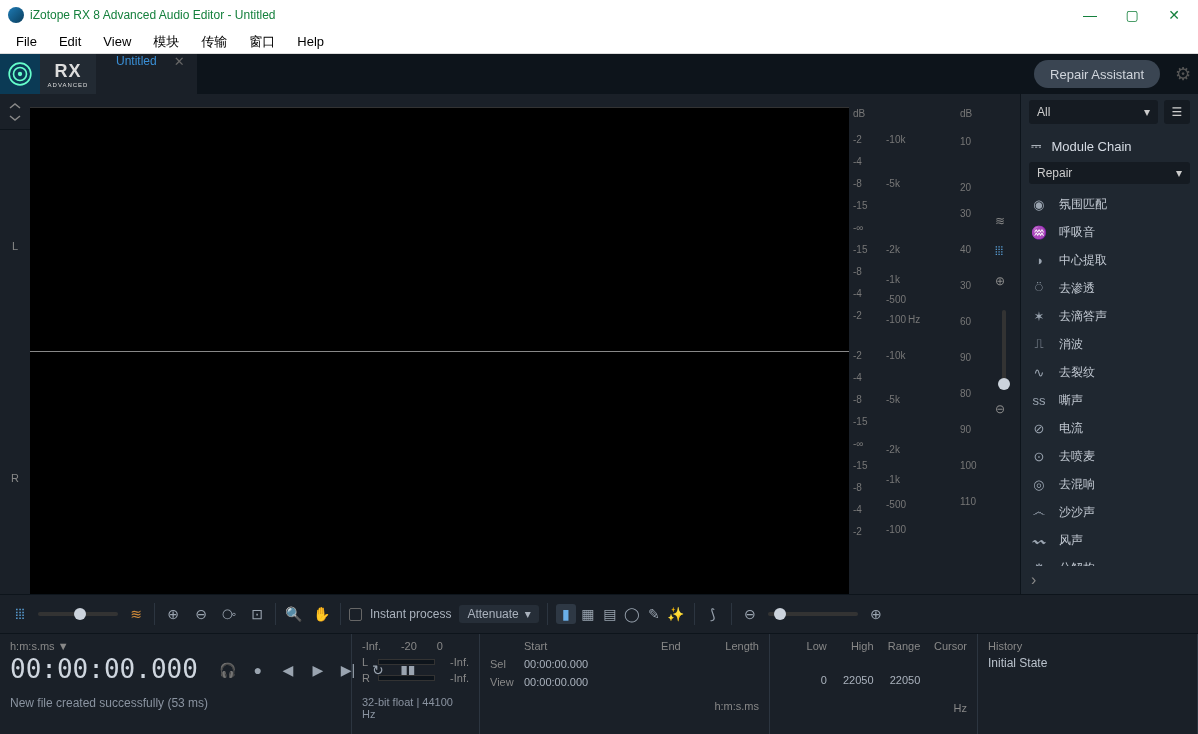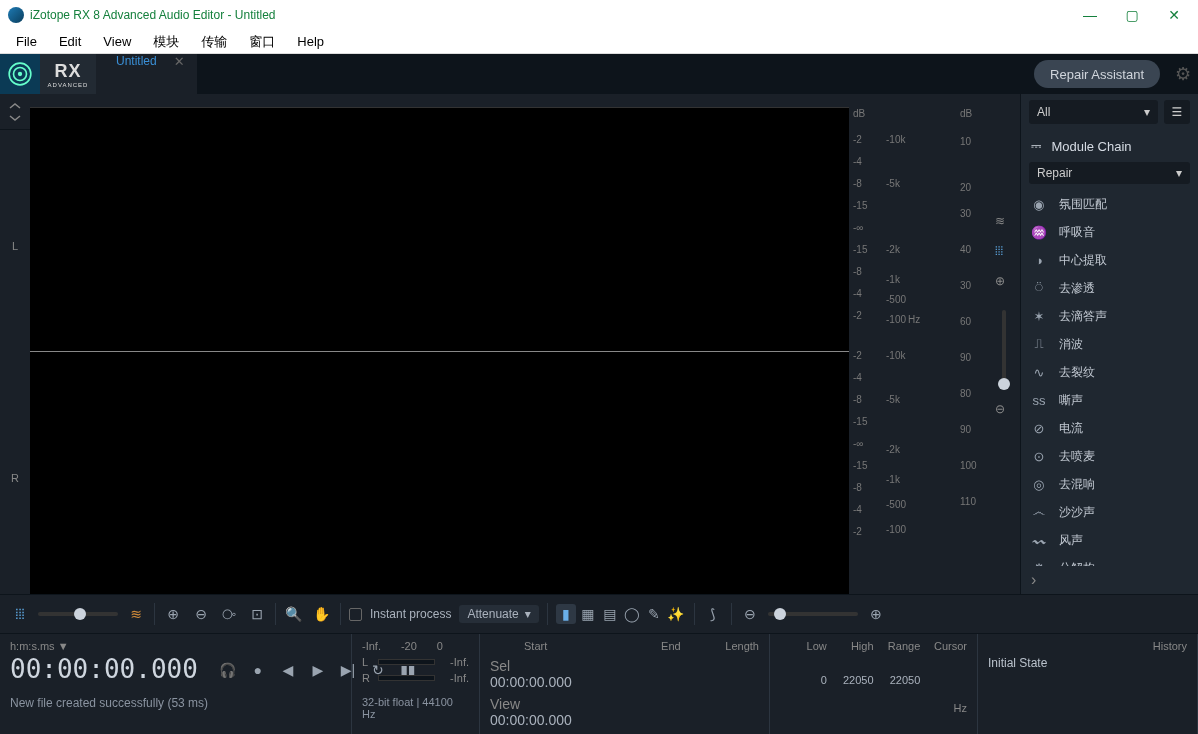--- a/index.html
+++ b/index.html
@@ -77,33 +77,33 @@
 .bcol2 { width:128px; font-size:11px; color:#888; }
 .meterhdr { display:flex; gap:20px; }
 .meterrow { display:flex; align-items:center; gap:6px; margin-top:4px;}
 .meterrow .mlabel{ width:10px;}
 .meterbar { flex:1; height:6px; background:#0d141b; border:1px solid #333;}
 .meterrow .mval{ width:28px; text-align:right;}
 .audiofmt { margin-top:12px; color:#8a93a0;}
 .bcol3 { width:290px; }
 .range-hdr { display:flex; font-size:11px; color:#888;}
 .range-hdr span{ flex:1; text-align:right; }
-.range-row { display:flex; margin-top:6px; font-size:14px; color:#aab2bd;flex-direction:column;}
+.range-row { display:flex; margin-top:6px; font-size:11px; color:#aab2bd;}
 .range-row .rlbl{ width:34px; color:#888;}
 .range-row .rval{ flex:1; text-align:left;}
 .hmsrow{ display:flex; margin-top:12px; font-size:11px; color:#888;}
 .hmsrow span:first-child{flex:1;}
 .bcol4 { width:208px; }
 .freq-hdr{ display:flex; font-size:11px; color:#888;}
 .freq-hdr span{flex:1; text-align:right;}
 .freq-row{ display:flex; margin-top:22px; font-size:11px; color:#aab2bd;}
 .freq-row span{flex:1; text-align:right;}
 .hzrow{display:flex; margin-top:16px; font-size:11px; color:#888; justify-content:flex-end;}
 .bcol6 { flex:1; padding:6px 10px; }
-.hist-hdr{ text-align:right; color:#888; font-size:11px;}
+.hist-hdr{ text-align:left; color:#888; font-size:11px;}
 .hist-item{ color:#bac2cc; font-size:12px; margin-top:4px; cursor:pointer;}
 svg{display:block;}
 </style>
 </head>
 <body>
 
 <div class="titlebar">
   <div class="logo"></div>
   <div class="title">iZotope RX 8 Advanced Audio Editor - Untitled</div>
   <div class="winbtns">

